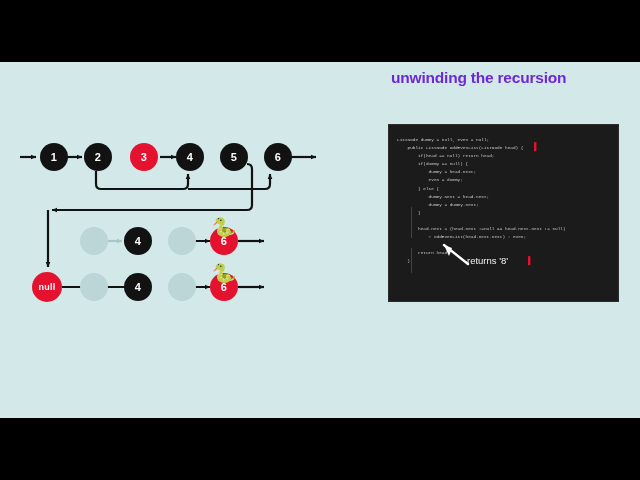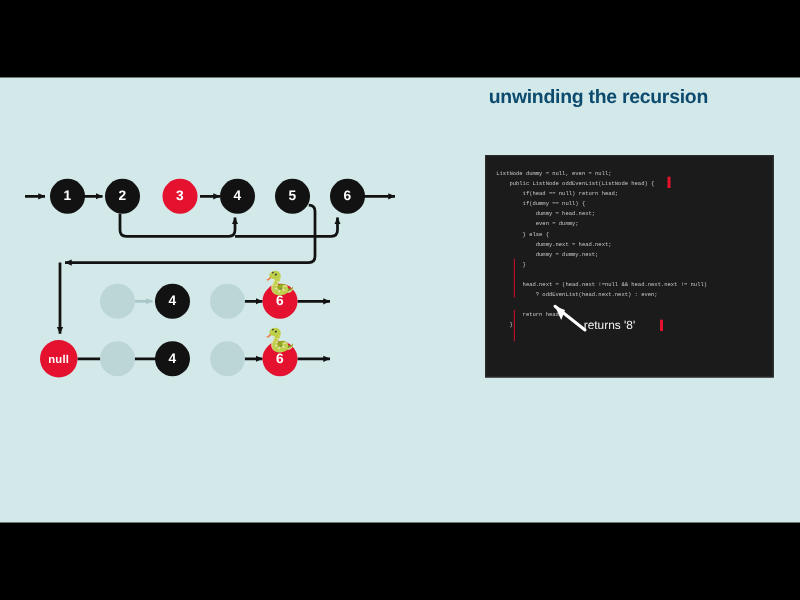--- a/index.html
+++ b/index.html
@@ -19,21 +19,21 @@
   .node.red{background:#e4122f;}
   .node.even{width:30px;height:30px;font-size:9px;}
   .ghost{position:absolute;width:28px;height:28px;border-radius:50%;background:#bcd6d8;}
   .emoji{position:absolute;font-size:19px;line-height:1;pointer-events:none;
          transform:rotate(-8deg);}
   svg.wires{position:absolute;left:0;top:0;width:372px;height:356px;overflow:visible;}
 
   
   .right{position:absolute;left:372px;top:0;width:268px;height:356px;}
   .panel-title{position:absolute;left:19px;top:7px;font-size:15.5px;font-weight:700;
-               color:#0c4a6e;letter-spacing:-.2px;}
+               color:#6d28d9;letter-spacing:-.2px;}
   .codepanel{position:absolute;left:16px;top:62px;width:229px;height:176px;
              background:#1b1b1b;border:1px solid #2b2b2b;overflow:hidden;}
   .code{position:absolute;left:8px;top:11px;right:2px;
         font-family:"Liberation Mono","DejaVu Sans Mono",monospace;
         font-size:4.4px;line-height:8.1px;color:#c8c8c8;white-space:pre;}
   .gutter{position:absolute;width:1.4px;background:#b3102a;}
   .caret{position:absolute;color:#e4122f;font-weight:700;font-size:8px;
          font-family:"Liberation Mono",monospace;}
   .ann-text{position:absolute;font-size:9.5px;color:#f2f2f2;
             font-family:"Liberation Sans",sans-serif;}

